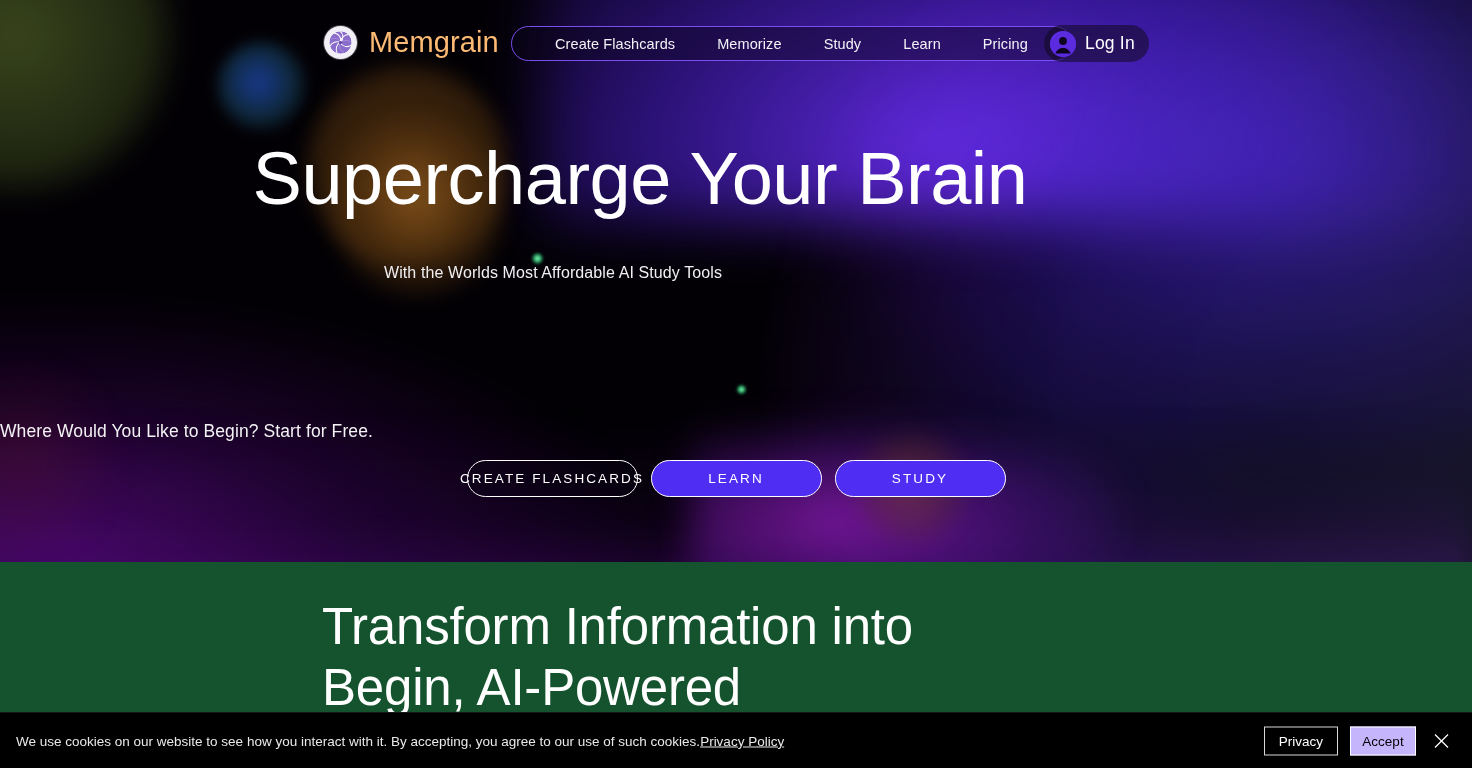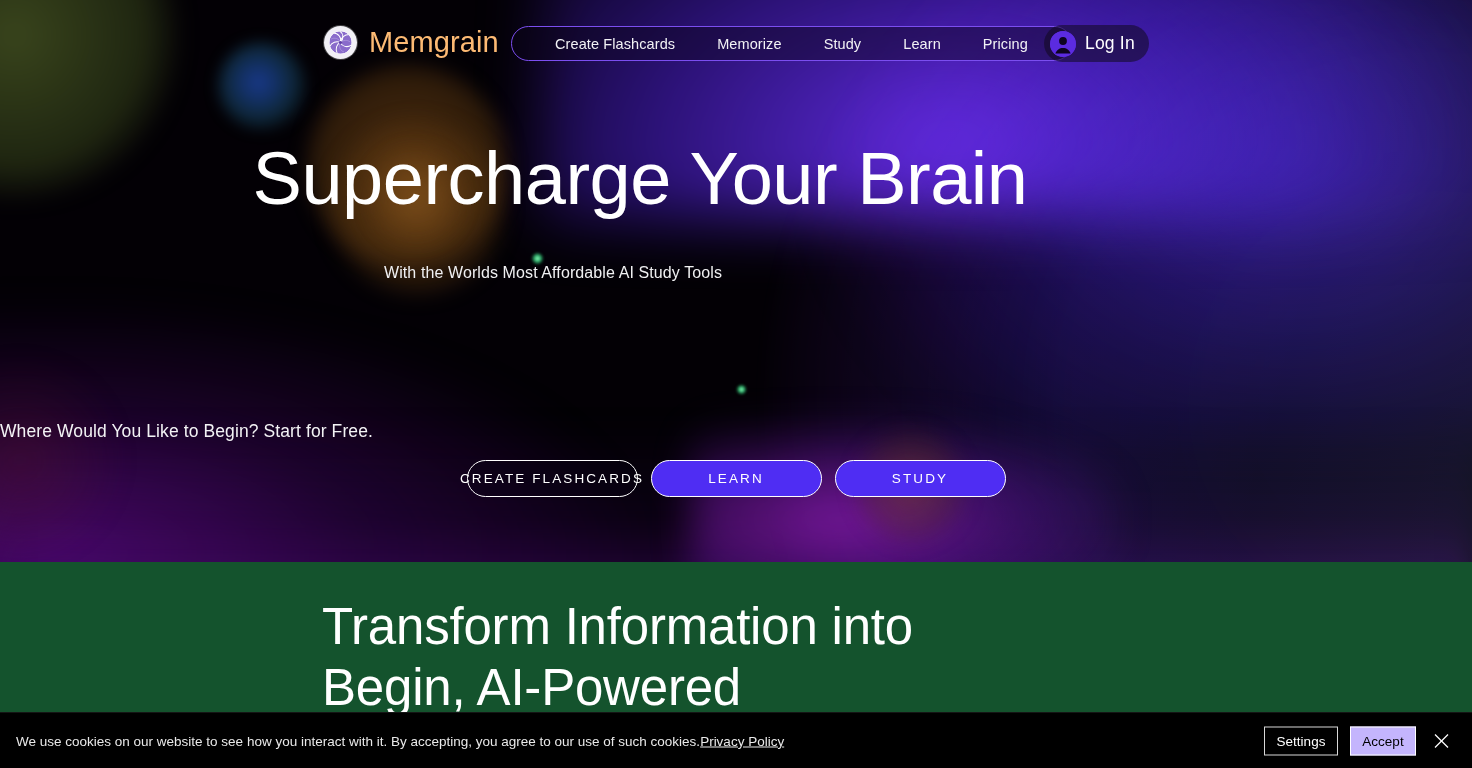--- a/index.html
+++ b/index.html
@@ -325,21 +325,21 @@
     <div>Transform Information into</div>
     <div>Begin, AI-Powered</div>
   </div>
 </div>
 
 <div class="cookie">
   <div class="cookie-text">
     <span>We use cookies on our website to see how you interact with it. By accepting, you agree to our use of such cookies.</span><a class="cookie-link" href="#">Privacy Policy</a>
   </div>
   <div class="cookie-actions">
-    <button class="btn-settings">Settings</button>
+    <button class="btn-settings">Privacy</button>
     <button class="btn-accept">Accept</button>
     <button class="btn-close">
       <svg width="17" height="17" viewBox="0 0 17 17" aria-hidden="true">
         <line x1="2" y1="2" x2="15" y2="15" stroke="#ffffff" stroke-width="1.3"></line>
         <line x1="15" y1="2" x2="2" y2="15" stroke="#ffffff" stroke-width="1.3"></line>
       </svg>
     </button>
   </div>
 </div>
 

